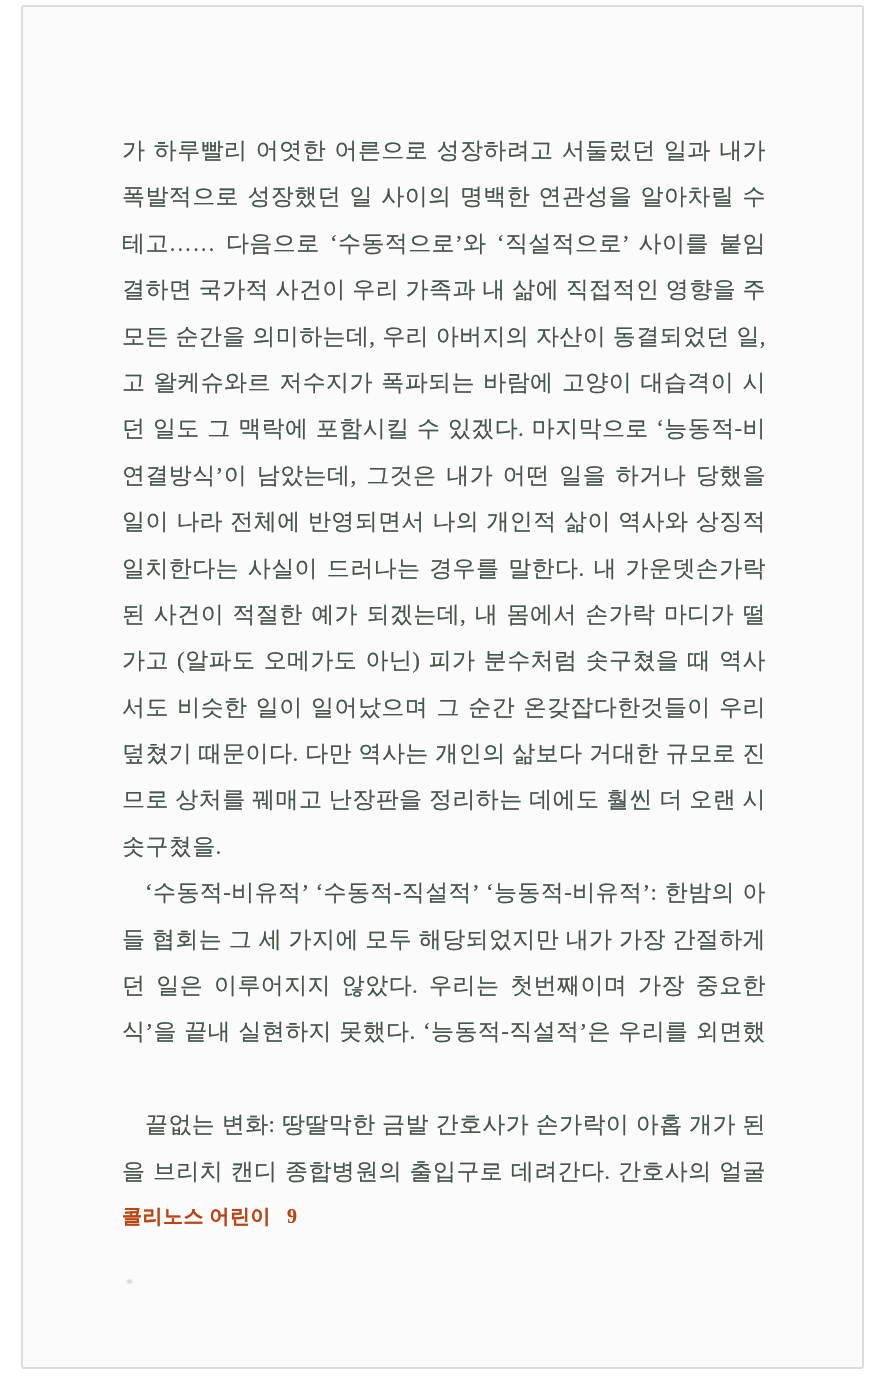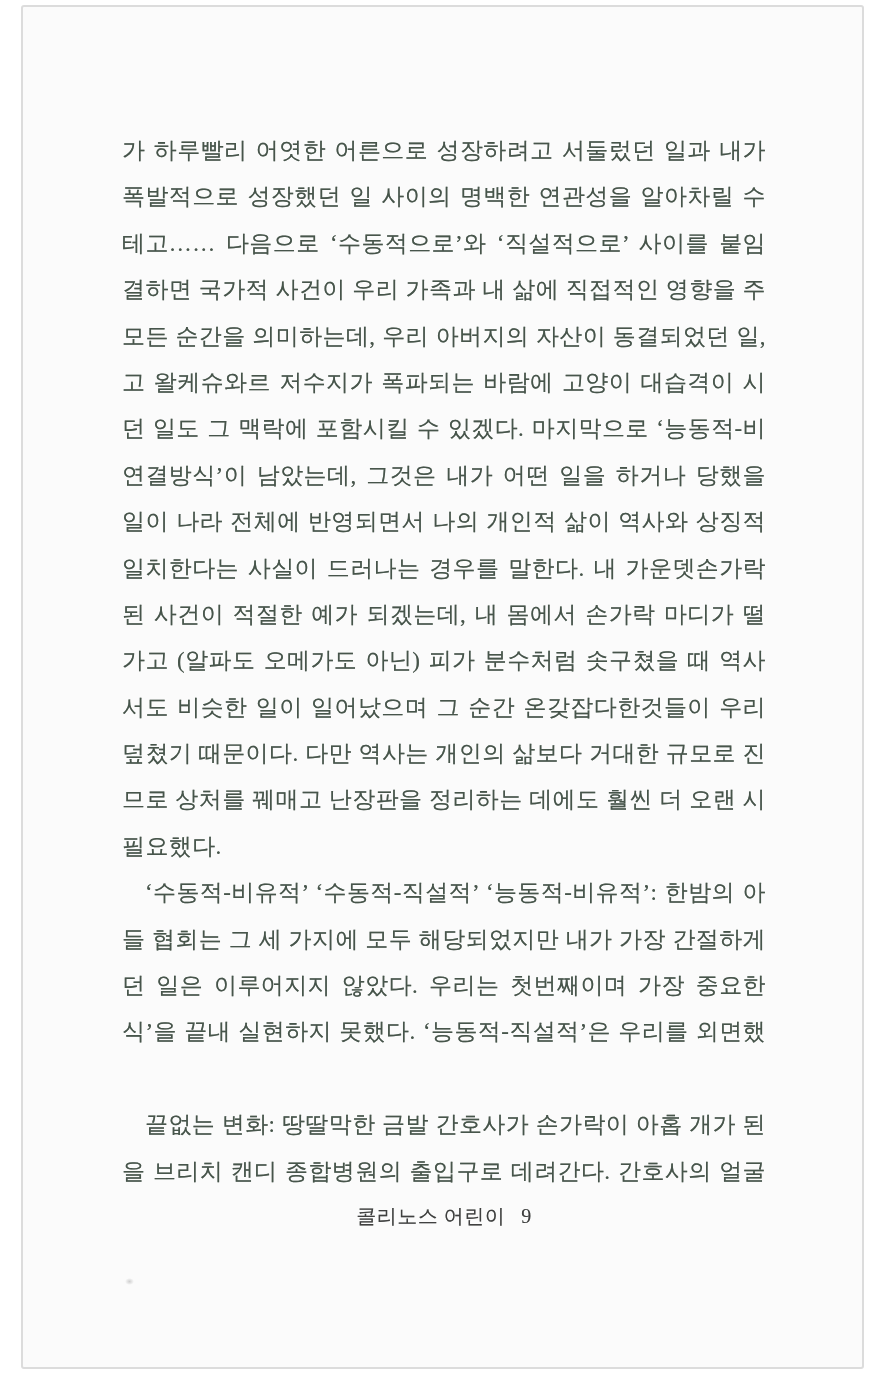--- a/index.html
+++ b/index.html
@@ -52,25 +52,26 @@
     text-align-last: left;
   }
   .line.indent {
     text-indent: 23px;
   }
   .footer {
     position: absolute;
     left: 99px;
     top: 1196px;
     width: 644px;
-    text-align: center;
-    color: #404040;
+    text-align: left;
+    color: #c2410c;
     font-size: 20px;
     letter-spacing: 0.5px;
     text-shadow: 0 0 0.6px rgba(76, 90, 80, 0.5);
+    font-weight: bold;
   }
   .footer .page-num {
     display: inline-block;
     margin-left: 16px;
   }
   .speck {
     position: absolute;
     left: 102px;
     top: 1271px;
     width: 9px;
@@ -96,21 +97,21 @@
           <div class="line">고 왈케슈와르 저수지가 폭파되는 바람에 고양이 대습격이 시작되었</div>
           <div class="line">던 일도 그 맥락에 포함시킬 수 있겠다. 마지막으로 ‘능동적-비유적</div>
           <div class="line">연결방식’이 남았는데, 그것은 내가 어떤 일을 하거나 당했을 때 그</div>
           <div class="line">일이 나라 전체에 반영되면서 나의 개인적 삶이 역사와 상징적으로</div>
           <div class="line">일치한다는 사실이 드러나는 경우를 말한다. 내 가운뎃손가락이 훼손</div>
           <div class="line">된 사건이 적절한 예가 되겠는데, 내 몸에서 손가락 마디가 떨어져나</div>
           <div class="line">가고 (알파도 오메가도 아닌) 피가 분수처럼 솟구쳤을 때 역사 속에</div>
           <div class="line">서도 비슷한 일이 일어났으며 그 순간 온갖잡다한것들이 우리 모두를</div>
           <div class="line">덮쳤기 때문이다. 다만 역사는 개인의 삶보다 거대한 규모로 진행되</div>
           <div class="line">므로 상처를 꿰매고 난장판을 정리하는 데에도 훨씬 더 오랜 시간이</div>
-          <div class="line last-left">필요했다.</div>
+          <div class="line last-left">솟구쳤을.</div>
         </div>
         <div class="paragraph">
           <div class="line indent">‘수동적-비유적’ ‘수동적-직설적’ ‘능동적-비유적’: 한밤의 아이</div>
           <div class="line">들 협회는 그 세 가지에 모두 해당되었지만 내가 가장 간절하게 원했</div>
           <div class="line">던 일은 이루어지지 않았다. 우리는 첫번째이며 가장 중요한 ‘연결방</div>
           <div class="line last-left">식’을 끝내 실현하지 못했다. ‘능동적-직설적’은 우리를 외면했다.</div>
         </div>
         <div class="paragraph space-before">
           <div class="line indent">끝없는 변화: 땅딸막한 금발 간호사가 손가락이 아홉 개가 된 살림</div>
           <div class="line">을 브리치 캔디 종합병원의 출입구로 데려간다. 간호사의 얼굴에 얼</div>

